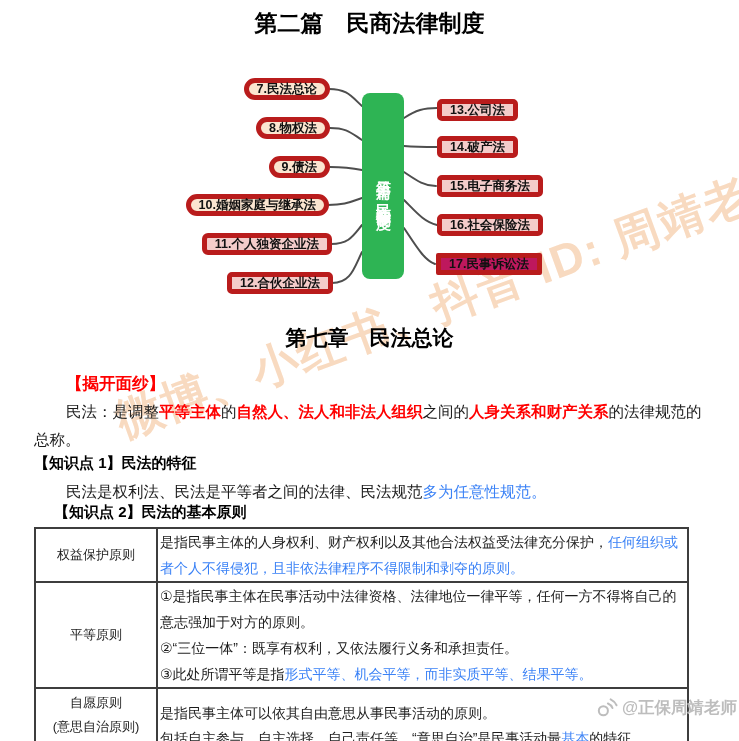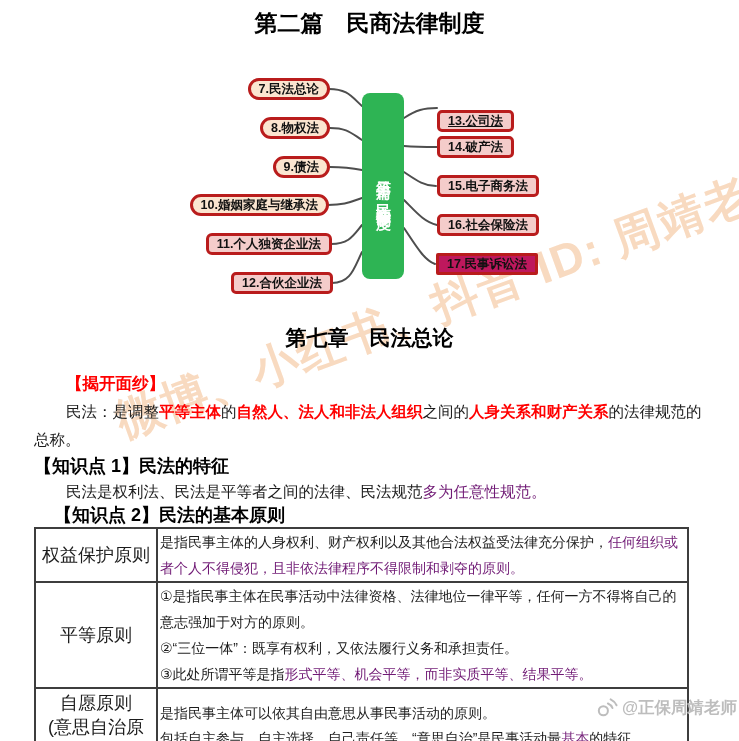--- a/index.html
+++ b/index.html
@@ -32,32 +32,32 @@
   .chapter-title {
     position:absolute; top:324px; left:0; width:739px; z-index:2;
     text-align:center; font-size:21px; font-weight:bold; color:#000;
   }
 
   
   .connectors { position:absolute; left:0; top:0; z-index:1; }
   .node {
     position:absolute; z-index:2; height:22px; display:flex; align-items:center;
     font-size:12.5px; font-weight:bold; color:#111; white-space:nowrap;
-    border:3px solid #b91c1c; padding:0 8px;
+    border:5px solid #b91c1c; padding:0 8px;
   }
   .cream { background:#FBE5D0; border-radius:11px; }
   .pink  { background:#F4CCCA; border-radius:5px; }
   .blue  { background:#be185d; border-radius:2px; }
   .n-l0 { right:409px; top:78px; }
   .n-l1 { right:409px; top:117px; }
   .n-l2 { right:409px; top:156px; }
   .n-l3 { right:410px; top:194px; }
   .n-l4 { right:407px; top:233px;border-radius:6px; }
   .n-l5 { right:406px; top:272px; }
-  .n-r0 { left:437px; top:110px;text-decoration:underline; }
+  .n-r0 { left:437px; top:99px; }
   .n-r1 { left:437px; top:136px; }
   .n-r2 { left:437px; top:175px; }
   .n-r3 { left:437px; top:214px; }
   .n-r4 { left:436px; top:253px; }
   .center-node {
     position:absolute; z-index:2; left:362px; top:93px; width:42px; height:186px;
     background:#2EB454; border-radius:8px; color:#fff; font-weight:bold;
     font-size:15px; letter-spacing:2px;
     writing-mode:vertical-rl; text-orientation:upright;
     display:flex; align-items:center; justify-content:center;
@@ -68,37 +68,37 @@
     position:absolute; left:66px; top:373px; z-index:2;
     color:#FF0000; font-weight:bold; font-size:16.5px;
   }
   .para {
     position:absolute; left:34px; width:672px; z-index:2;
     font-size:15.5px; line-height:28px; color:#1c1c1c;
   }
   .p1 { top:398px; text-indent:32px; }
   .kp-head {
     position:absolute; left:34px; z-index:2;
-    font-size:18px; font-weight:bold; color:#000;
+    font-size:15px; font-weight:bold; color:#000;
   }
   .kp1h { top:454px; }
   .kp1b { top:478px; text-indent:32px; }
   .kp2h { top:503px;margin-left:20px; }
-  .r  { color:#701a75;text-align:right; }
+  .r  { color:#3b82f6;text-align:right; }
   .rb { color:#FF0000; font-weight:bold; }
 
   
   table.principles {
     position:absolute; left:34px; top:527px; z-index:2;
     width:655px; border-collapse:collapse; table-layout:fixed;
     font-size:14px; color:#1c1c1c;
   }
   table.principles td { border:2px solid #3d3d3d; }
   td.lbl {
-    text-align:center; vertical-align:middle; font-size:18px;
+    text-align:center; vertical-align:middle; font-size:13px;
     line-height:24px; padding:0 4px;
   }
   td.lbl-top { vertical-align:top; padding-top:2px; }
   td.cnt { padding:0 2px; line-height:26px; vertical-align:middle; }
   tr.r1 { height:53px; }
   tr.r2 { height:104px; }
   tr.r3 { height:96px; }
   tr.r3 td.cnt { vertical-align:top; padding-top:12px; line-height:25px; }
 
   .icon-broadcast { display:inline-block; }

